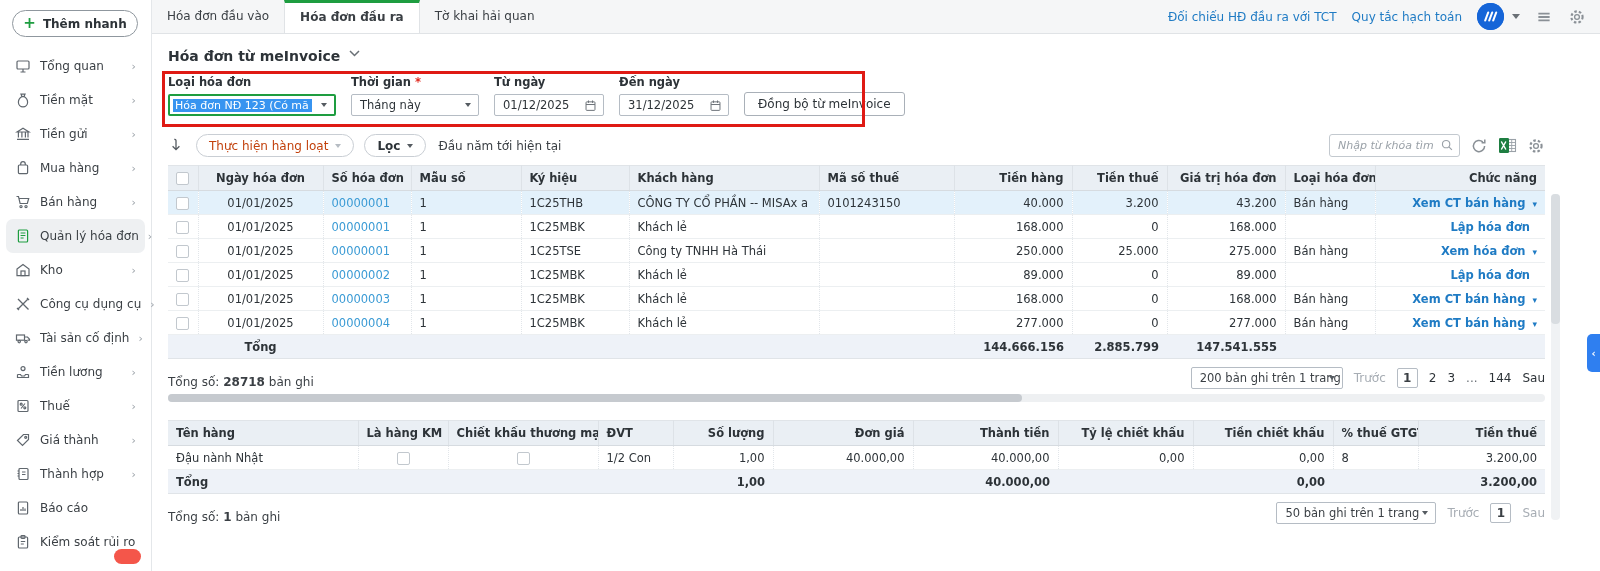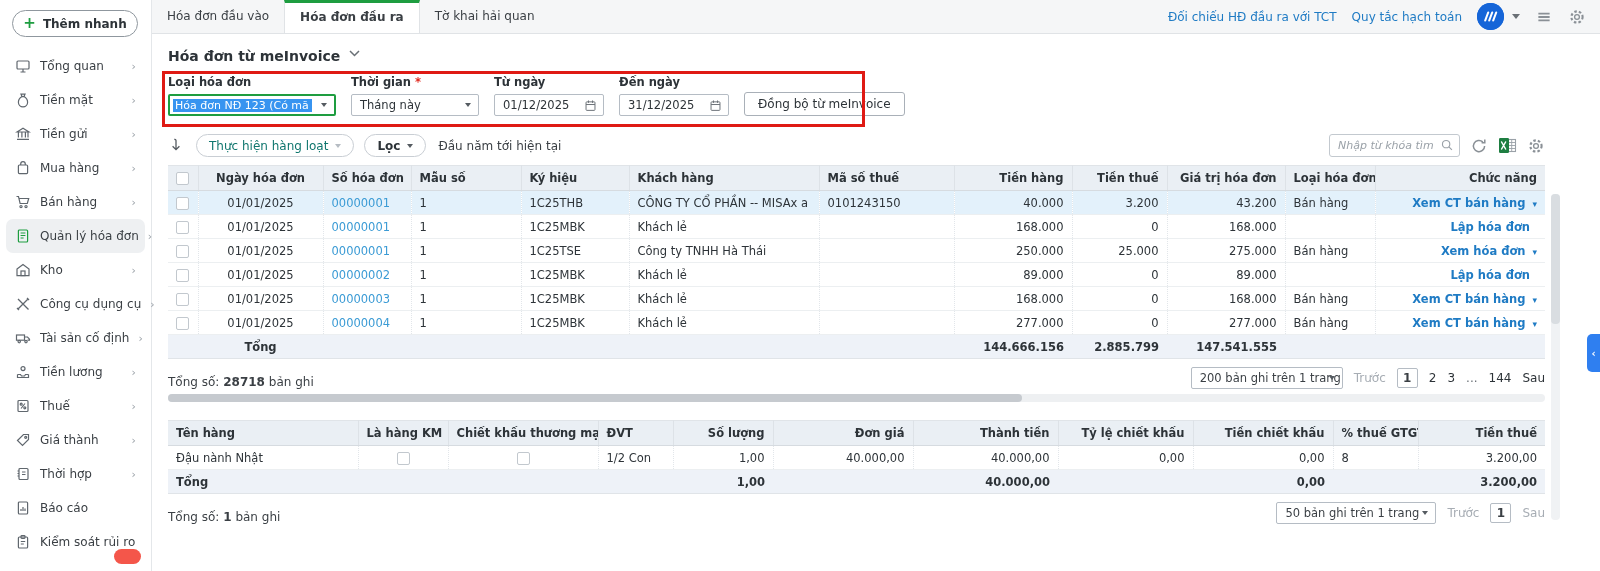--- a/index.html
+++ b/index.html
@@ -63,21 +63,21 @@
   .sel-hl-text { background: #3794f0; color: #fff; padding: 0 2px; font-size: 11px; overflow: hidden; }
   .w-time { width: 128px; }
   .date-ctrl { width: 110px; justify-content: space-between; padding-right: 6px; }
   .cal-icon { color: #6a7076; display: flex; }
   .sync-btn { height: 24px; border: 1px solid #a9b0b8; border-radius: 3px; background: #fff; padding: 0 13px; font-size: 12px; color: #2d3338; cursor: pointer; font-family: inherit; white-space: nowrap; }
 
   
   .toolbar { display: flex; align-items: center; gap: 10px; margin: 12px 0 8px; }
   .dl-icon { color: #555b61; display: flex; margin-right: 2px; cursor: pointer; }
   .pill { border: 1px solid #c9ced4; border-radius: 12px; height: 23px; padding: 0 12px; font-size: 12px; display: flex; align-items: center; gap: 7px; background: #fff; cursor: pointer; white-space: nowrap; }
-  .pill.disabled { color: #0f766e; }
+  .pill.disabled { color: #c2410c; }
   .pill.disabled .pcaret { border-top-color: #b6bcc3; }
   .pill .plabel-bold { font-weight: 700; }
   .pcaret { width: 0; height: 0; border-left: 3.5px solid transparent; border-right: 3.5px solid transparent; border-top: 4.5px solid #555b61; }
   .range-text { font-size: 12px; color: #3a3f44; margin-left: 2px; }
   .tb-spacer { flex: 1; }
   .search { position: relative; }
   .search input { width: 131px; height: 23px; border: 1px solid #c3c9cf; border-radius: 3px; padding: 0 24px 0 8px; font-size: 11px; font-style: italic; color: #555b61; font-family: inherit; }
   .search input::placeholder { color: #9aa1a8; font-style: italic; }
   .search-icon { position: absolute; right: 6px; top: 4px; color: #9aa1a8; display: flex; }
 
@@ -247,21 +247,21 @@
         <span class="mi-label">Giá thành</span>
         <span class="mi-chev">›</span>
       </div>
       <div class="mi">
         <span class="mi-icon">
             <svg width="16" height="16" viewBox="0 0 16 16" fill="none" stroke="currentColor" stroke-width="1.2">
               <rect x="4" y="2.5" width="9" height="11" rx="1"></rect>
               <path d="M4 5h-1.5M4 7.5h-1.5M4 10h-1.5M7 6h3.5M7 8.5h3.5"></path>
             </svg>
           </span>
-        <span class="mi-label">Thời hợp</span>
+        <span class="mi-label">Thành hợp</span>
         <span class="mi-chev">›</span>
       </div>
       <div class="mi">
         <span class="mi-icon">
             <svg width="16" height="16" viewBox="0 0 16 16" fill="none" stroke="currentColor" stroke-width="1.2">
               <rect x="3.4" y="2" width="9.2" height="12" rx="1"></rect>
               <path d="M6 11V9M8 11V7M10 11V8.5"></path>
             </svg>
           </span>
         <span class="mi-label">Báo cáo</span>

